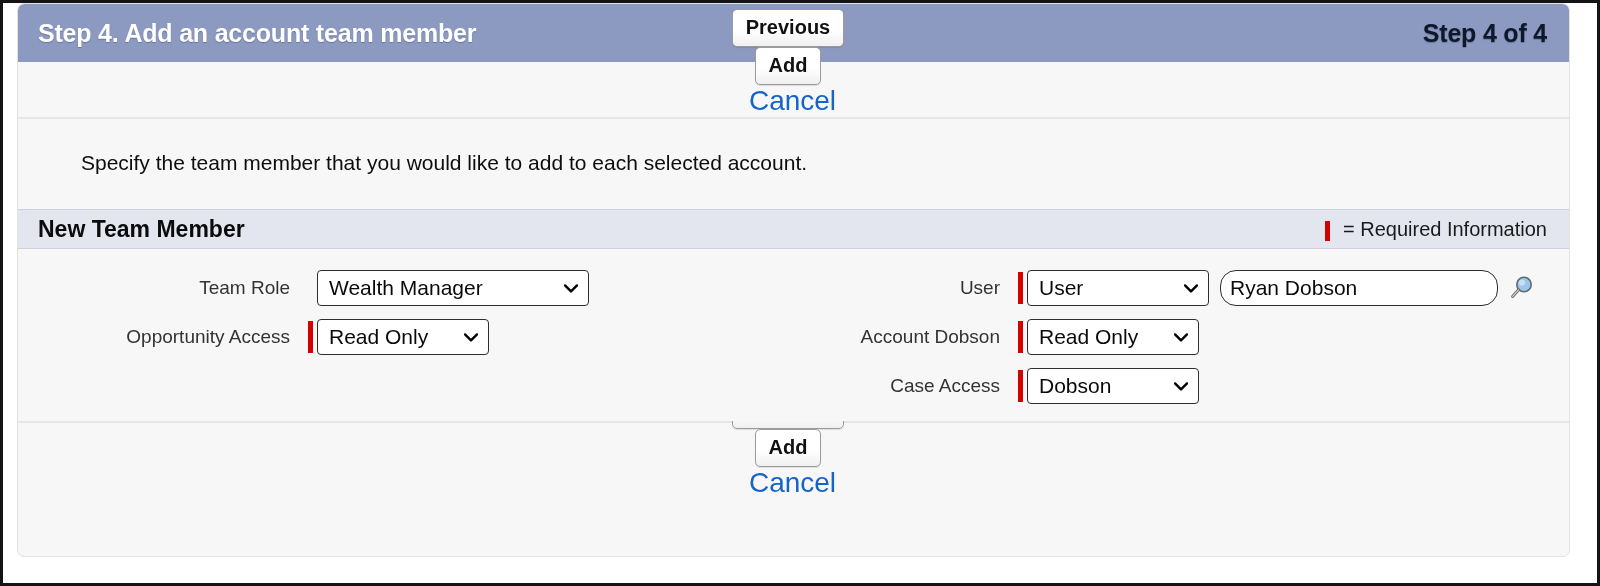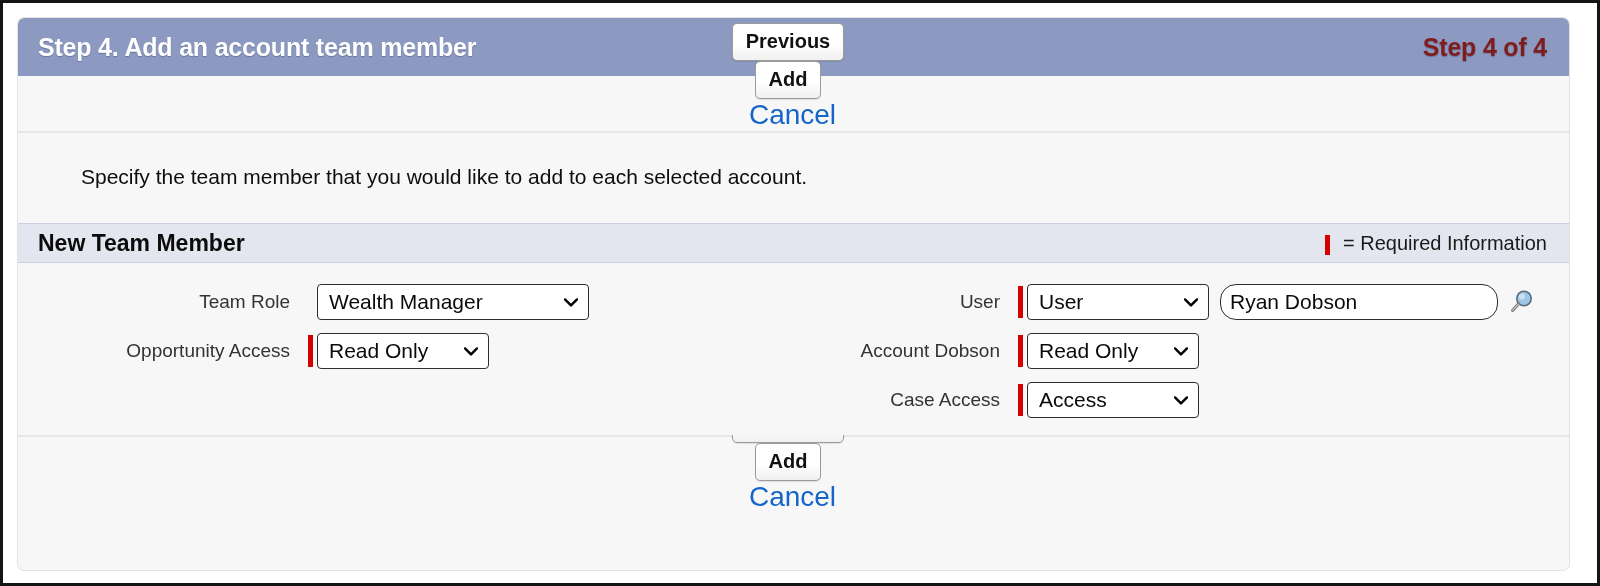--- a/index.html
+++ b/index.html
@@ -18,21 +18,21 @@
     height: 586px;
     box-sizing: border-box;
     background: #ffffff;
     border: 3px solid #141414;
     overflow: hidden;
   }
 
   .page {
     position: absolute;
     left: 14px;
-    top: 14px;
+    top: 0;
     width: 1553px;
     height: 554px;
     box-sizing: border-box;
     background: #f7f7f7;
     border: 1px solid #e3e3e3;
     border-radius: 7px;
     overflow: hidden;
   }
 
   
@@ -47,21 +47,21 @@
     border-radius: 6px 6px 0 0;
   }
   .title-text {
     color: #ffffff;
     font-size: 25px;
     font-weight: bold;
     letter-spacing: -0.2px;
     text-shadow: 0 1px 1px rgba(40,50,80,0.35);
   }
   .step-count {
-    color: #7f1d1d;
+    color: #0f172a;
     font-size: 25px;
     font-weight: bold;
     letter-spacing: -0.2px;
     text-shadow: 0 1px 1px rgba(40,50,80,0.35);
   }
 
   
   .toolbar {
     height: 57px;
     display: flex;
@@ -335,21 +335,21 @@
               </span>
             </div>
           </div>
         </div>
 
         <div class="field-row">
           <div class="field-label">Case Access</div>
           <div class="control-wrap">
             <span class="req-mark"></span>
             <div class="select sel-caseaccess">
-              <span>Access</span>
+              <span>Dobson</span>
               <span class="chev">
                 <svg viewBox="0 0 14 9" width="14" height="9">
                     <path d="M1 1.4 L7 7.4 L13 1.4" stroke="#000" stroke-width="2.4" fill="none" stroke-linecap="round" stroke-linejoin="round"></path>
                   </svg>
               </span>
             </div>
           </div>
         </div>
 
       </div>

